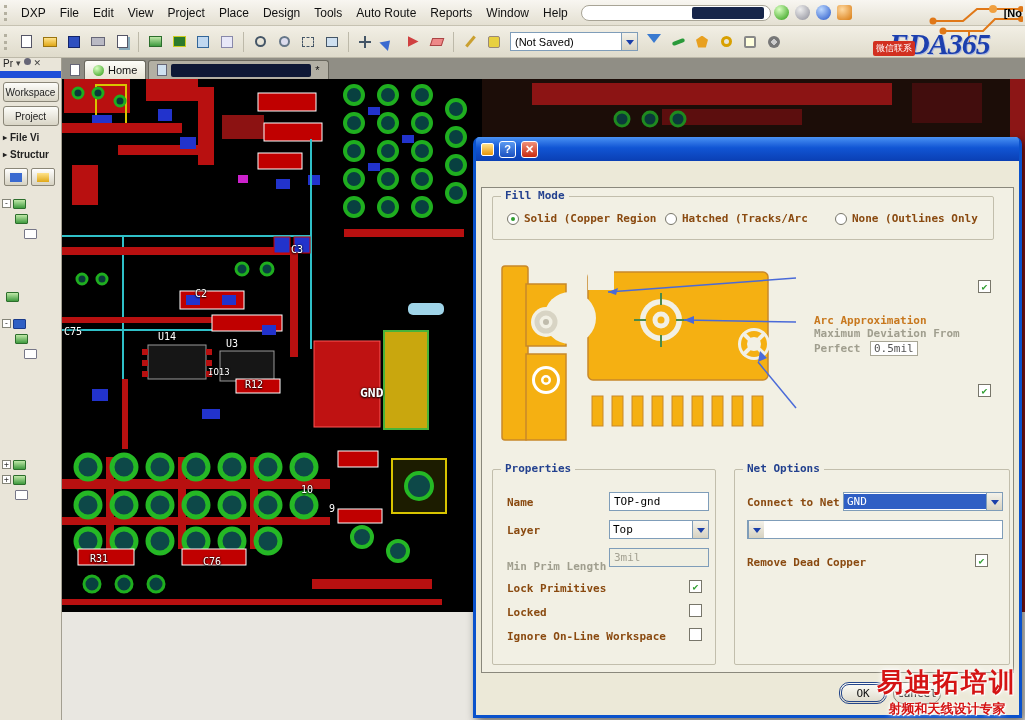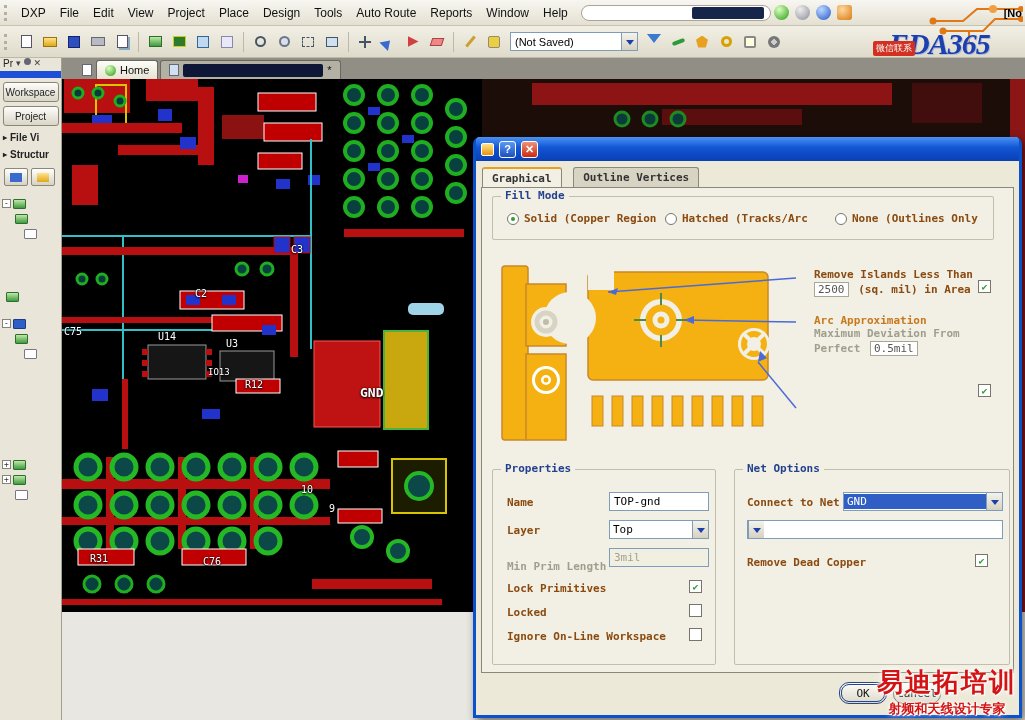--- a/index.html
+++ b/index.html
@@ -23,21 +23,21 @@
 .cbtn{width:16px;height:100%;background:linear-gradient(#f4f2ea,#d6d2c2);border-left:1px solid #7f9db9;display:flex;align-items:center;justify-content:center;flex:none}
 .cbtn:after{content:"";border:4px solid transparent;border-top:5px solid #1a3faa;margin-top:5px}
 
 .logo{position:absolute;right:2px;top:1px;width:150px;height:64px;z-index:8;pointer-events:none}
 .logo .txt{position:absolute;left:16px;top:26px;font:bold italic 30px "Liberation Serif",serif;color:#1c3fae;letter-spacing:-1px;text-shadow:1px 1px 0 #aebade}
 .logo .stamp{position:absolute;left:0;top:40px;background:#d23020;color:#fff;font:9px "Liberation Sans",sans-serif;padding:1px 3px;border-radius:2px}
 .wm{position:absolute;right:8px;bottom:2px;z-index:20;text-align:center;color:#d41414;text-shadow:0 0 3px #fff,0 0 6px #fff,1px 1px 0 #fff}
 .wm .l1{font:bold 26px "Liberation Serif",serif;letter-spacing:2px}
 .wm .l2{font:bold 13px "Liberation Serif",serif}
 
-.tabbar{position:absolute;left:62px;top:58px;right:0;height:21px;background:#908e85;display:flex;align-items:flex-end;z-index:3;padding-left:18px}
+.tabbar{position:absolute;left:62px;top:58px;right:0;height:21px;background:#908e85;display:flex;align-items:flex-end;z-index:3;padding-left:6px}
 .tab{height:19px;display:flex;align-items:center;gap:4px;padding:0 8px;font-size:11px;color:#111;border:1px solid #6a685e;border-bottom:none;border-radius:3px 3px 0 0;background:#b3b0a4;margin-right:2px}
 .tab.active{background:linear-gradient(#fdfdf8,#e7e4d5)}
 .sphere{width:11px;height:11px;border-radius:50%;background:radial-gradient(circle at 35% 30%,#d8ffc0,#2a9a10)}
 .redact{width:140px;height:13px;background:#0e1836;border-radius:2px}
 .pageico{width:10px;height:12px;background:#fff;border:1px solid #667}
 
 .leftpanel{position:absolute;left:0;top:58px;width:62px;bottom:0;background:#e9e5d9;border-right:1px solid #a39f91;z-index:3;font-size:10px;color:#222}
 .lp-head{height:20px;display:flex;align-items:flex-start;gap:3px;padding:0 3px;border-bottom:7px solid #1d4ed8;font-weight:normal}
 .lp-ico{font-size:9px;color:#444}
 .lp-btn{width:56px;height:20px;margin:4px auto 0;background:linear-gradient(#fdfdfa,#d9d5c6);border:1px solid #8a8678;border-radius:3px;display:flex;align-items:center;justify-content:center;font-size:10px}
@@ -470,24 +470,20 @@
   </div>
   <div class="below"></div>
 
   <div class="dialog">
     <div class="dlg-title">
       <span class="dico"></span>
       <span class="tbtn help">?</span>
       <span class="tbtn close">✕</span>
     </div>
     <div class="dlg-body">
-      <div style="position:absolute;left:6px;top:5px">
-        <span class="dtab active">Graphical</span>
-        <span class="dtab">Outline Vertices</span>
-      </div>
       <div class="tabpanel">
 
         <div class="grp" style="left:10px;top:8px;width:502px;height:44px">
           <span class="cap">Fill Mode</span>
           <span class="rrow" style="left:14px;top:15px">
             <span class="radio sel"></span>
             <span class="lbl">Solid (Copper Region</span>
           </span>
           <span class="rrow" style="left:172px;top:15px">
             <span class="radio"></span>
@@ -550,25 +546,20 @@
             <path d="M300 64 L188 62"></path>
             <path d="M300 150 L262 104"></path>
           </g>
           <g fill="#4a6ad8">
             <path d="M112 34 l10 -4 l-2 7 z"></path>
             <path d="M188 62 l10 -4 l0 8 z"></path>
             <path d="M262 104 l2 -11 l7 7 z"></path>
           </g>
         </svg>
 
-        <div class="ann" style="left:332px;top:80px">
-          <div class="lbl">Remove Islands Less Than</div>
-          <div><span class="valbox">2500</span>
-               <span class="lbl">(sq. mil) in Area</span></div>
-        </div>
         <span class="cbx" style="position:absolute;left:496px;top:92px">✔</span>
 
         <div class="ann" style="left:332px;top:126px">
           <div style="font:bold 11px 'DejaVu Sans Mono',monospace;color:#c8781e">Arc Approximation</div>
           <div class="graylbl">Maximum Deviation From</div>
           <div><span class="graylbl">Perfect</span>
                <span class="valbox">0.5mil</span></div>
         </div>
 
         <span class="cbx" style="position:absolute;left:496px;top:196px">✔</span>

